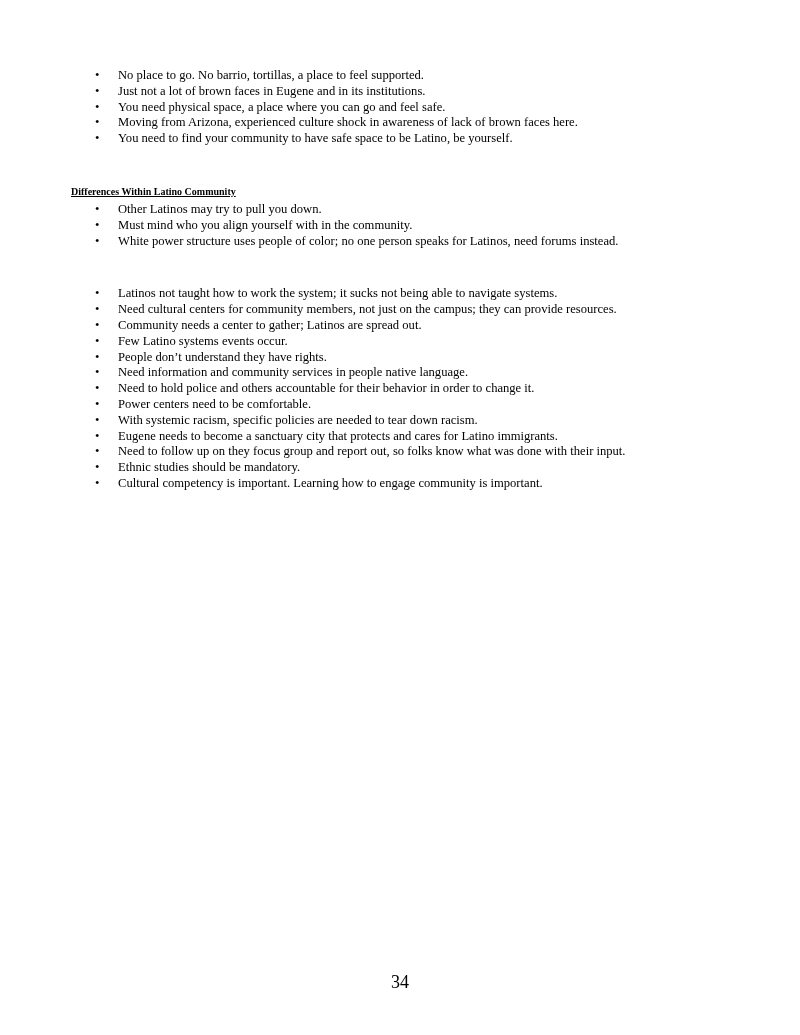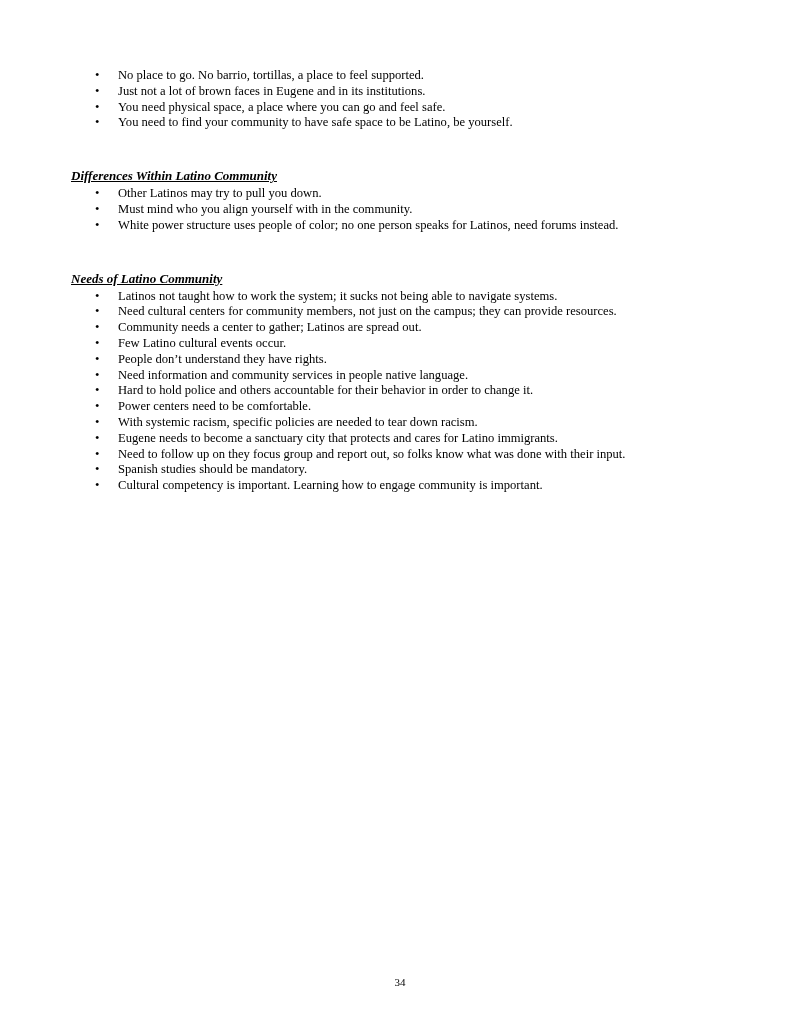--- a/index.html
+++ b/index.html
@@ -19,24 +19,23 @@
     width: 800px;
     height: 927px;
     box-sizing: border-box;
     padding: 68px 75px 0 71px;
     background: #ffffff;
   }
   .doc-section {
     margin: 0 0 37px 0;
   }
   .section-heading {
-    font-size: 13px;
+    font-size: 10px;
     line-height: 16px;
     font-weight: bold;
-    font-style: italic;
     text-decoration: underline;
     margin: 0 0 2px 0;
     padding: 0;
   }
   ul.bullet-list {
     list-style: none;
     margin: 0;
     padding: 0 0 0 47px;
   }
   ul.bullet-list li {
@@ -53,59 +52,59 @@
     top: 0;
   }
   .footer {
     position: absolute;
     left: 0;
     right: 0;
     top: 972px;
     text-align: center;
   }
   .page-number {
-    font-size: 11px;
+    font-size: 18px;
   }
 </style>
 </head>
 <body>
 
 <div class="page">
   <div id="sections">
       <section class="doc-section">
         <ul class="bullet-list">
           <li>No place to go. No barrio, tortillas, a place to feel supported.</li>
           <li>Just not a lot of brown faces in Eugene and in its institutions.</li>
           <li>You need physical space, a place where you can go and feel safe.</li>
+          <li>Moving from Arizona, experienced culture shock in awareness of lack of brown faces here.</li>
           <li>You need to find your community to have safe space to be Latino, be yourself.</li>
         </ul>
       </section>
       <section class="doc-section">
         <h2 class="section-heading">Differences Within Latino Community</h2>
         <ul class="bullet-list">
           <li>Other Latinos may try to pull you down.</li>
           <li>Must mind who you align yourself with in the community.</li>
           <li>White power structure uses people of color; no one person speaks for Latinos, need forums instead.</li>
         </ul>
       </section>
       <section class="doc-section">
-        <h2 class="section-heading">Needs of Latino Community</h2>
         <ul class="bullet-list">
           <li>Latinos not taught how to work the system; it sucks not being able to navigate systems.</li>
           <li>Need cultural centers for community members, not just on the campus; they can provide resources.</li>
           <li>Community needs a center to gather; Latinos are spread out.</li>
-          <li>Few Latino cultural events occur.</li>
+          <li>Few Latino systems events occur.</li>
           <li>People don’t understand they have rights.</li>
           <li>Need information and community services in people native language.</li>
-          <li>Hard to hold police and others accountable for their behavior in order to change it.</li>
+          <li>Need to hold police and others accountable for their behavior in order to change it.</li>
           <li>Power centers need to be comfortable.</li>
           <li>With systemic racism, specific policies are needed to tear down racism.</li>
           <li>Eugene needs to become a sanctuary city that protects and cares for Latino immigrants.</li>
           <li>Need to follow up on they focus group and report out, so folks know what was done with their input.</li>
-          <li>Spanish studies should be mandatory.</li>
+          <li>Ethnic studies should be mandatory.</li>
           <li>Cultural competency is important. Learning how to engage community is important.</li>
         </ul>
       </section>
     </div>
   <div class="footer">
     <span class="page-number">34</span>
   </div>
 </div>
 
 </body></html>

